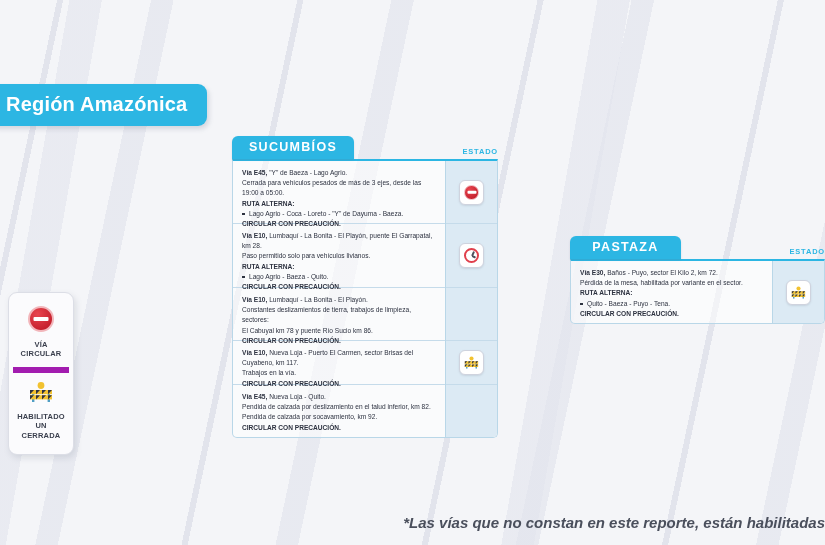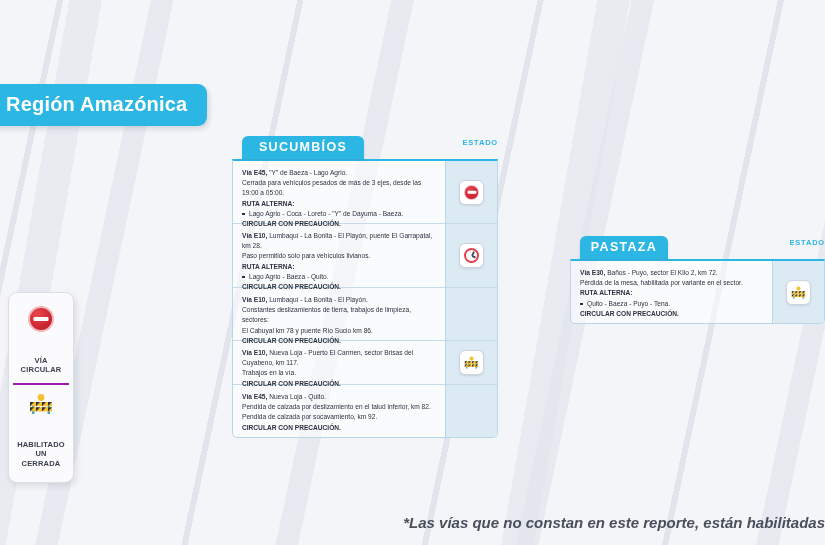--- a/index.html
+++ b/index.html
@@ -76,29 +76,29 @@
     border: 1px solid #dcdee6;
     border-radius: 9px;
     box-shadow: 2px 3px 6px rgba(100,110,130,0.18);
     padding: 6px 4px;
   }
   .legend-item {
     text-align: center;
     padding: 7px 2px 8px 2px;
   }
   .legend-item + .legend-item {
-    border-top: 2px solid #a21caf;
+    border-top: 6px solid #a21caf;
   }
   .legend-label {
     font-size: 7.5px;
     font-weight: bold;
     color: #3a3f4d;
     line-height: 1.25;
     letter-spacing: 0.2px;
-    margin-top: 20px;
+    margin-top: 4px;
   }
 
   
   .ico { display: inline-block; position: relative; }
 
   
   .ico-cerrada {
     width: 26px; height: 26px; border-radius: 50%;
     background: radial-gradient(circle at 35% 28%, #e8454f 0%, #c41f2c 78%);
     border: 2px solid #f2b6bb;
@@ -137,39 +137,38 @@
     border-radius:1px;
   }
 
   
   .card { position: absolute; }
 
   .card-head {
     display: flex;
     align-items: flex-end;
     justify-content: space-between;
-    margin-left: 10px;
   }
   .prov-tab {
     background: #2cb6e3;
     color: #ffffff;
     font-weight: bold;
     font-size: 12.5px;
     letter-spacing: 1.3px;
     text-align: center;
     padding: 4px 0 5px 0;
     border-radius: 6px 6px 0 0;
     box-shadow: 0 1px 2px rgba(90,100,120,0.18);
   }
   .estado-label {
     color: #2cb6e3;
     font-weight: bold;
     font-size: 7.5px;
     letter-spacing: 0.8px;
-    padding-bottom: 12px;
+    padding-bottom: 3px;
   }
 
   .card-body {
     display: flex;
     border: 1px solid #b9d7e8;
     border-top: 2px solid #2cb6e3;
     border-radius: 0 0 5px 5px;
     background: rgba(255,255,255,0.55);
     overflow: hidden;
   }
@@ -363,21 +362,21 @@
           </svg>
         </div>
       </div>
       <div class="srow" style="height:53px;"></div>
     </div>
   </div>
 </div>
 
 <div class="card" style="left:570px; top:236px; width:255px;">
   <div class="card-head">
-    <div class="prov-tab" style="width:88px;">PASTAZA</div>
+    <div class="prov-tab" style="width:111px;">PASTAZA</div>
     <div class="estado-label">ESTADO</div>
   </div>
   <div class="card-body">
     <div class="col-text">
       <div class="row" style="height:62px;">
         <div>
           <span class="lead">Vía E30,</span>
           <span>Baños - Puyo, sector El Kilo 2, km 72.</span>
         </div>
         <div>Pérdida de la mesa, habilitada por variante en el sector.</div>

